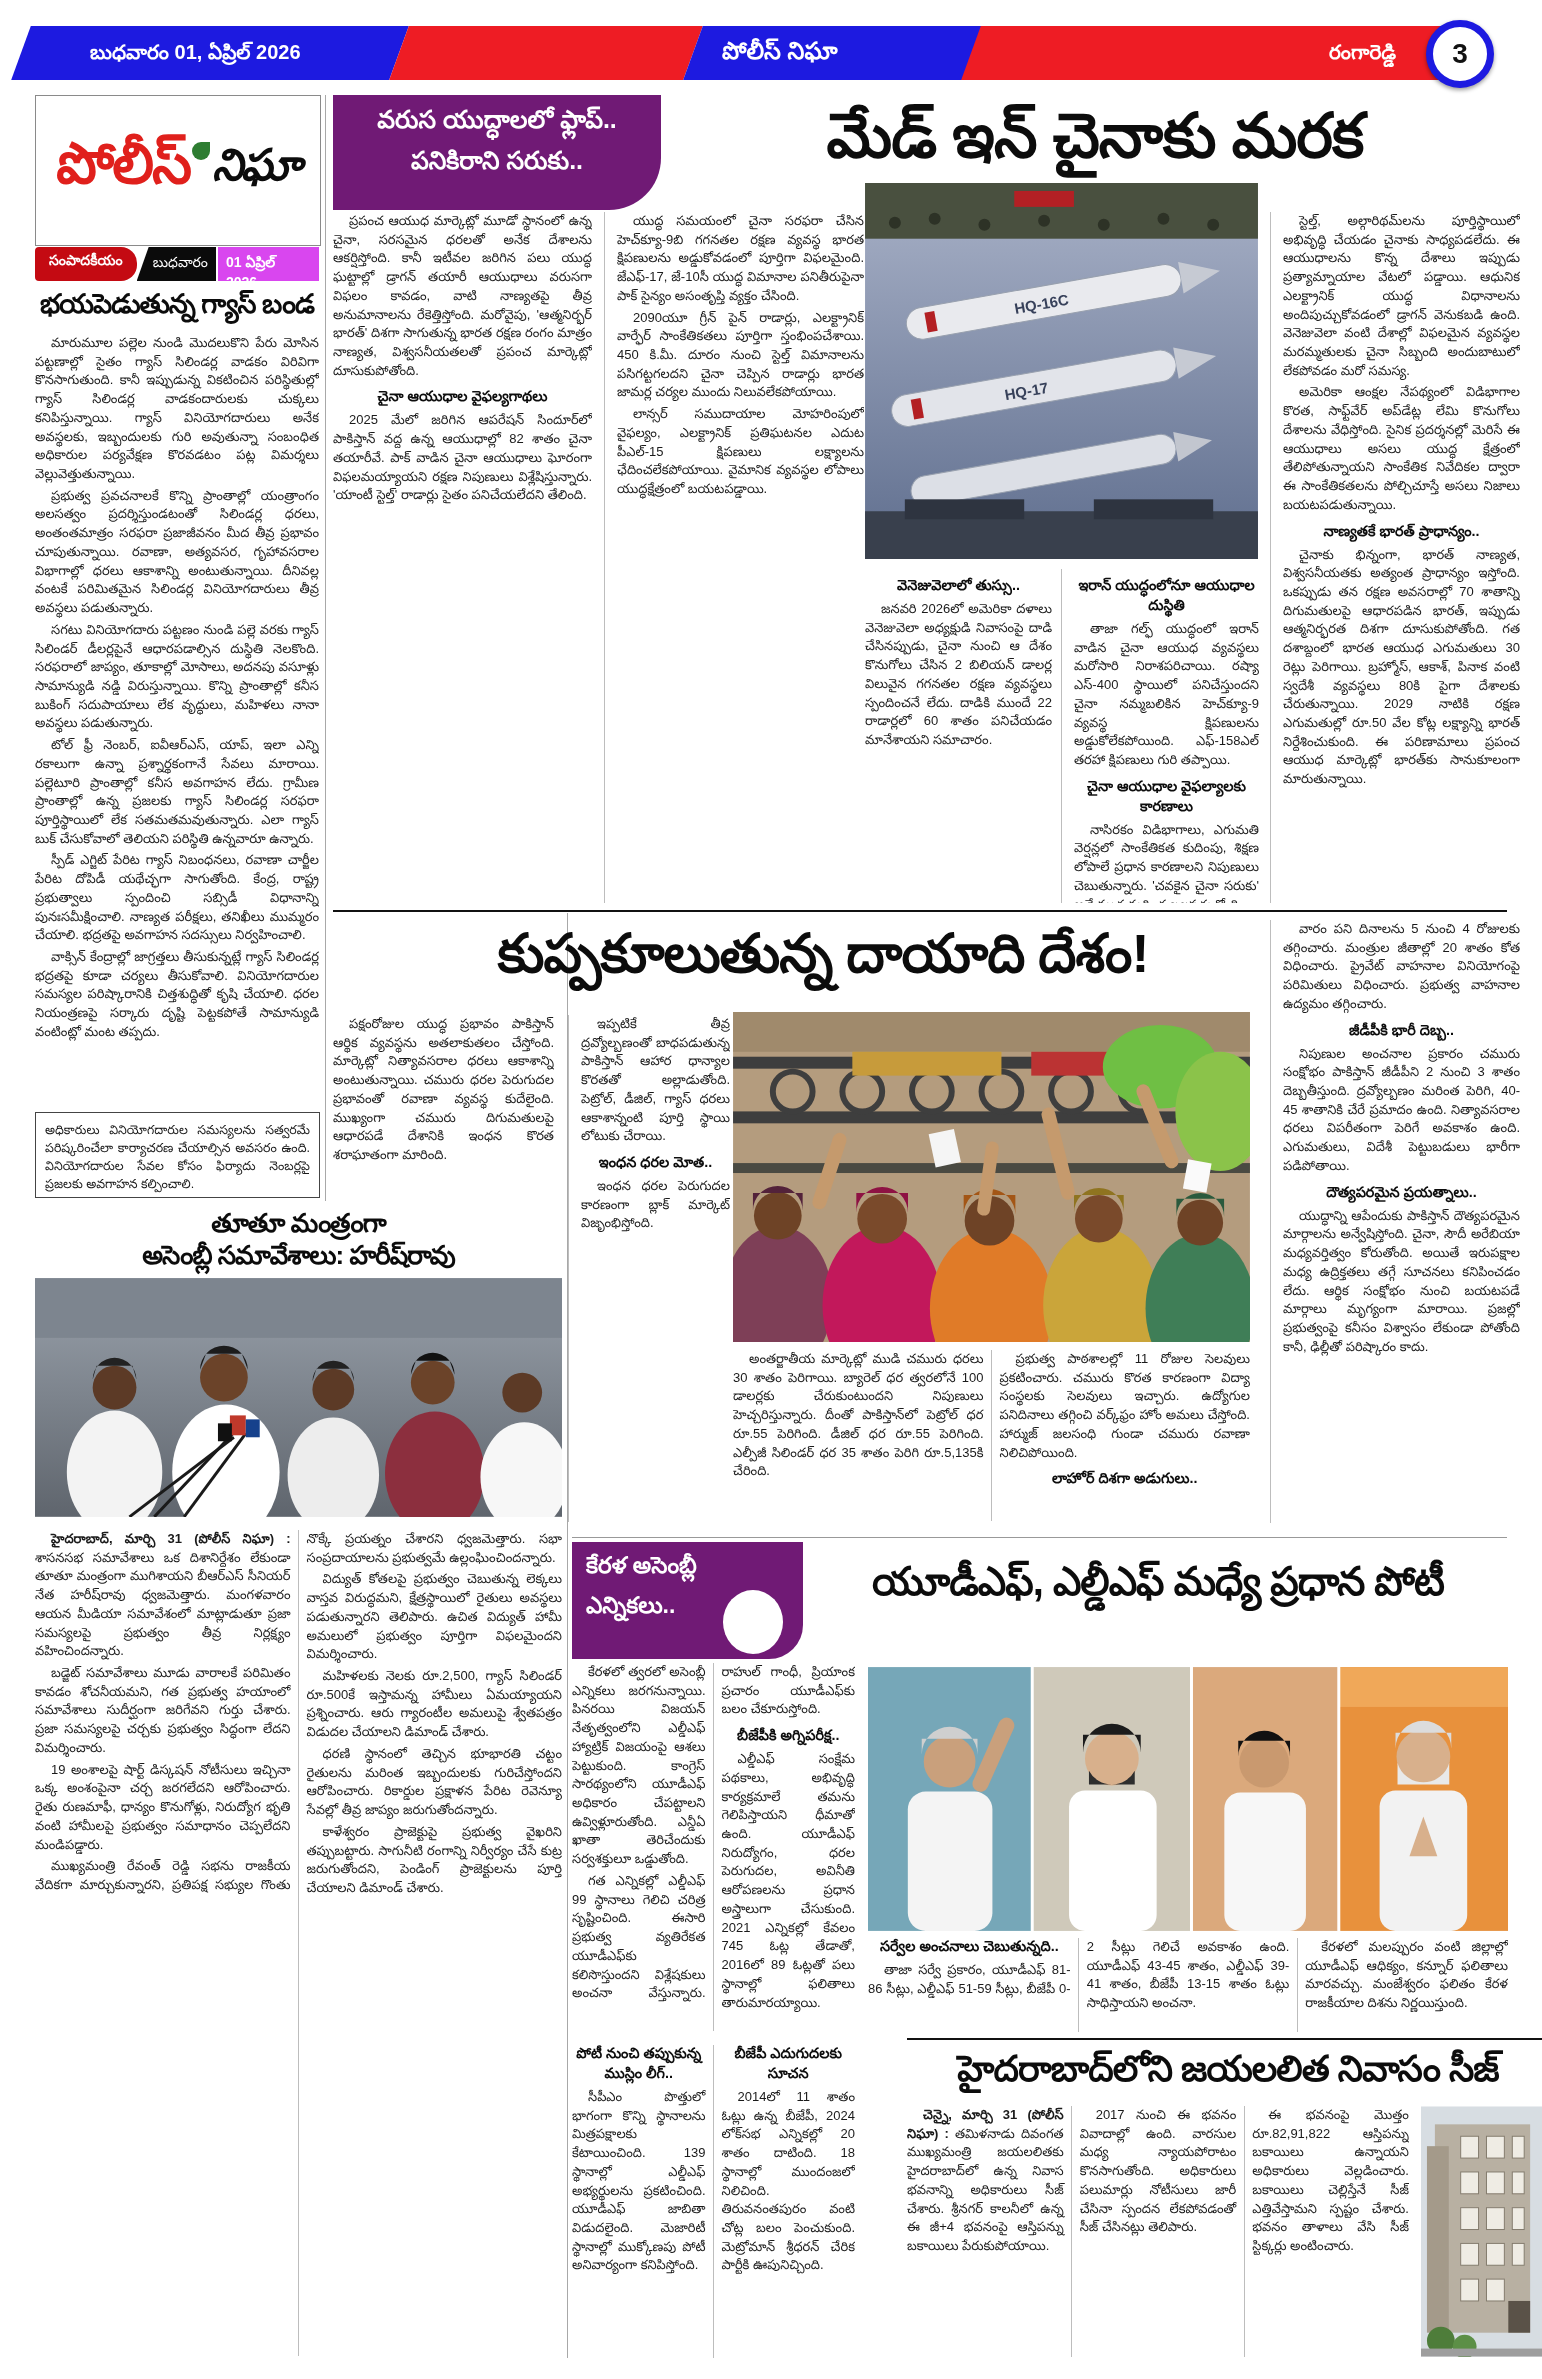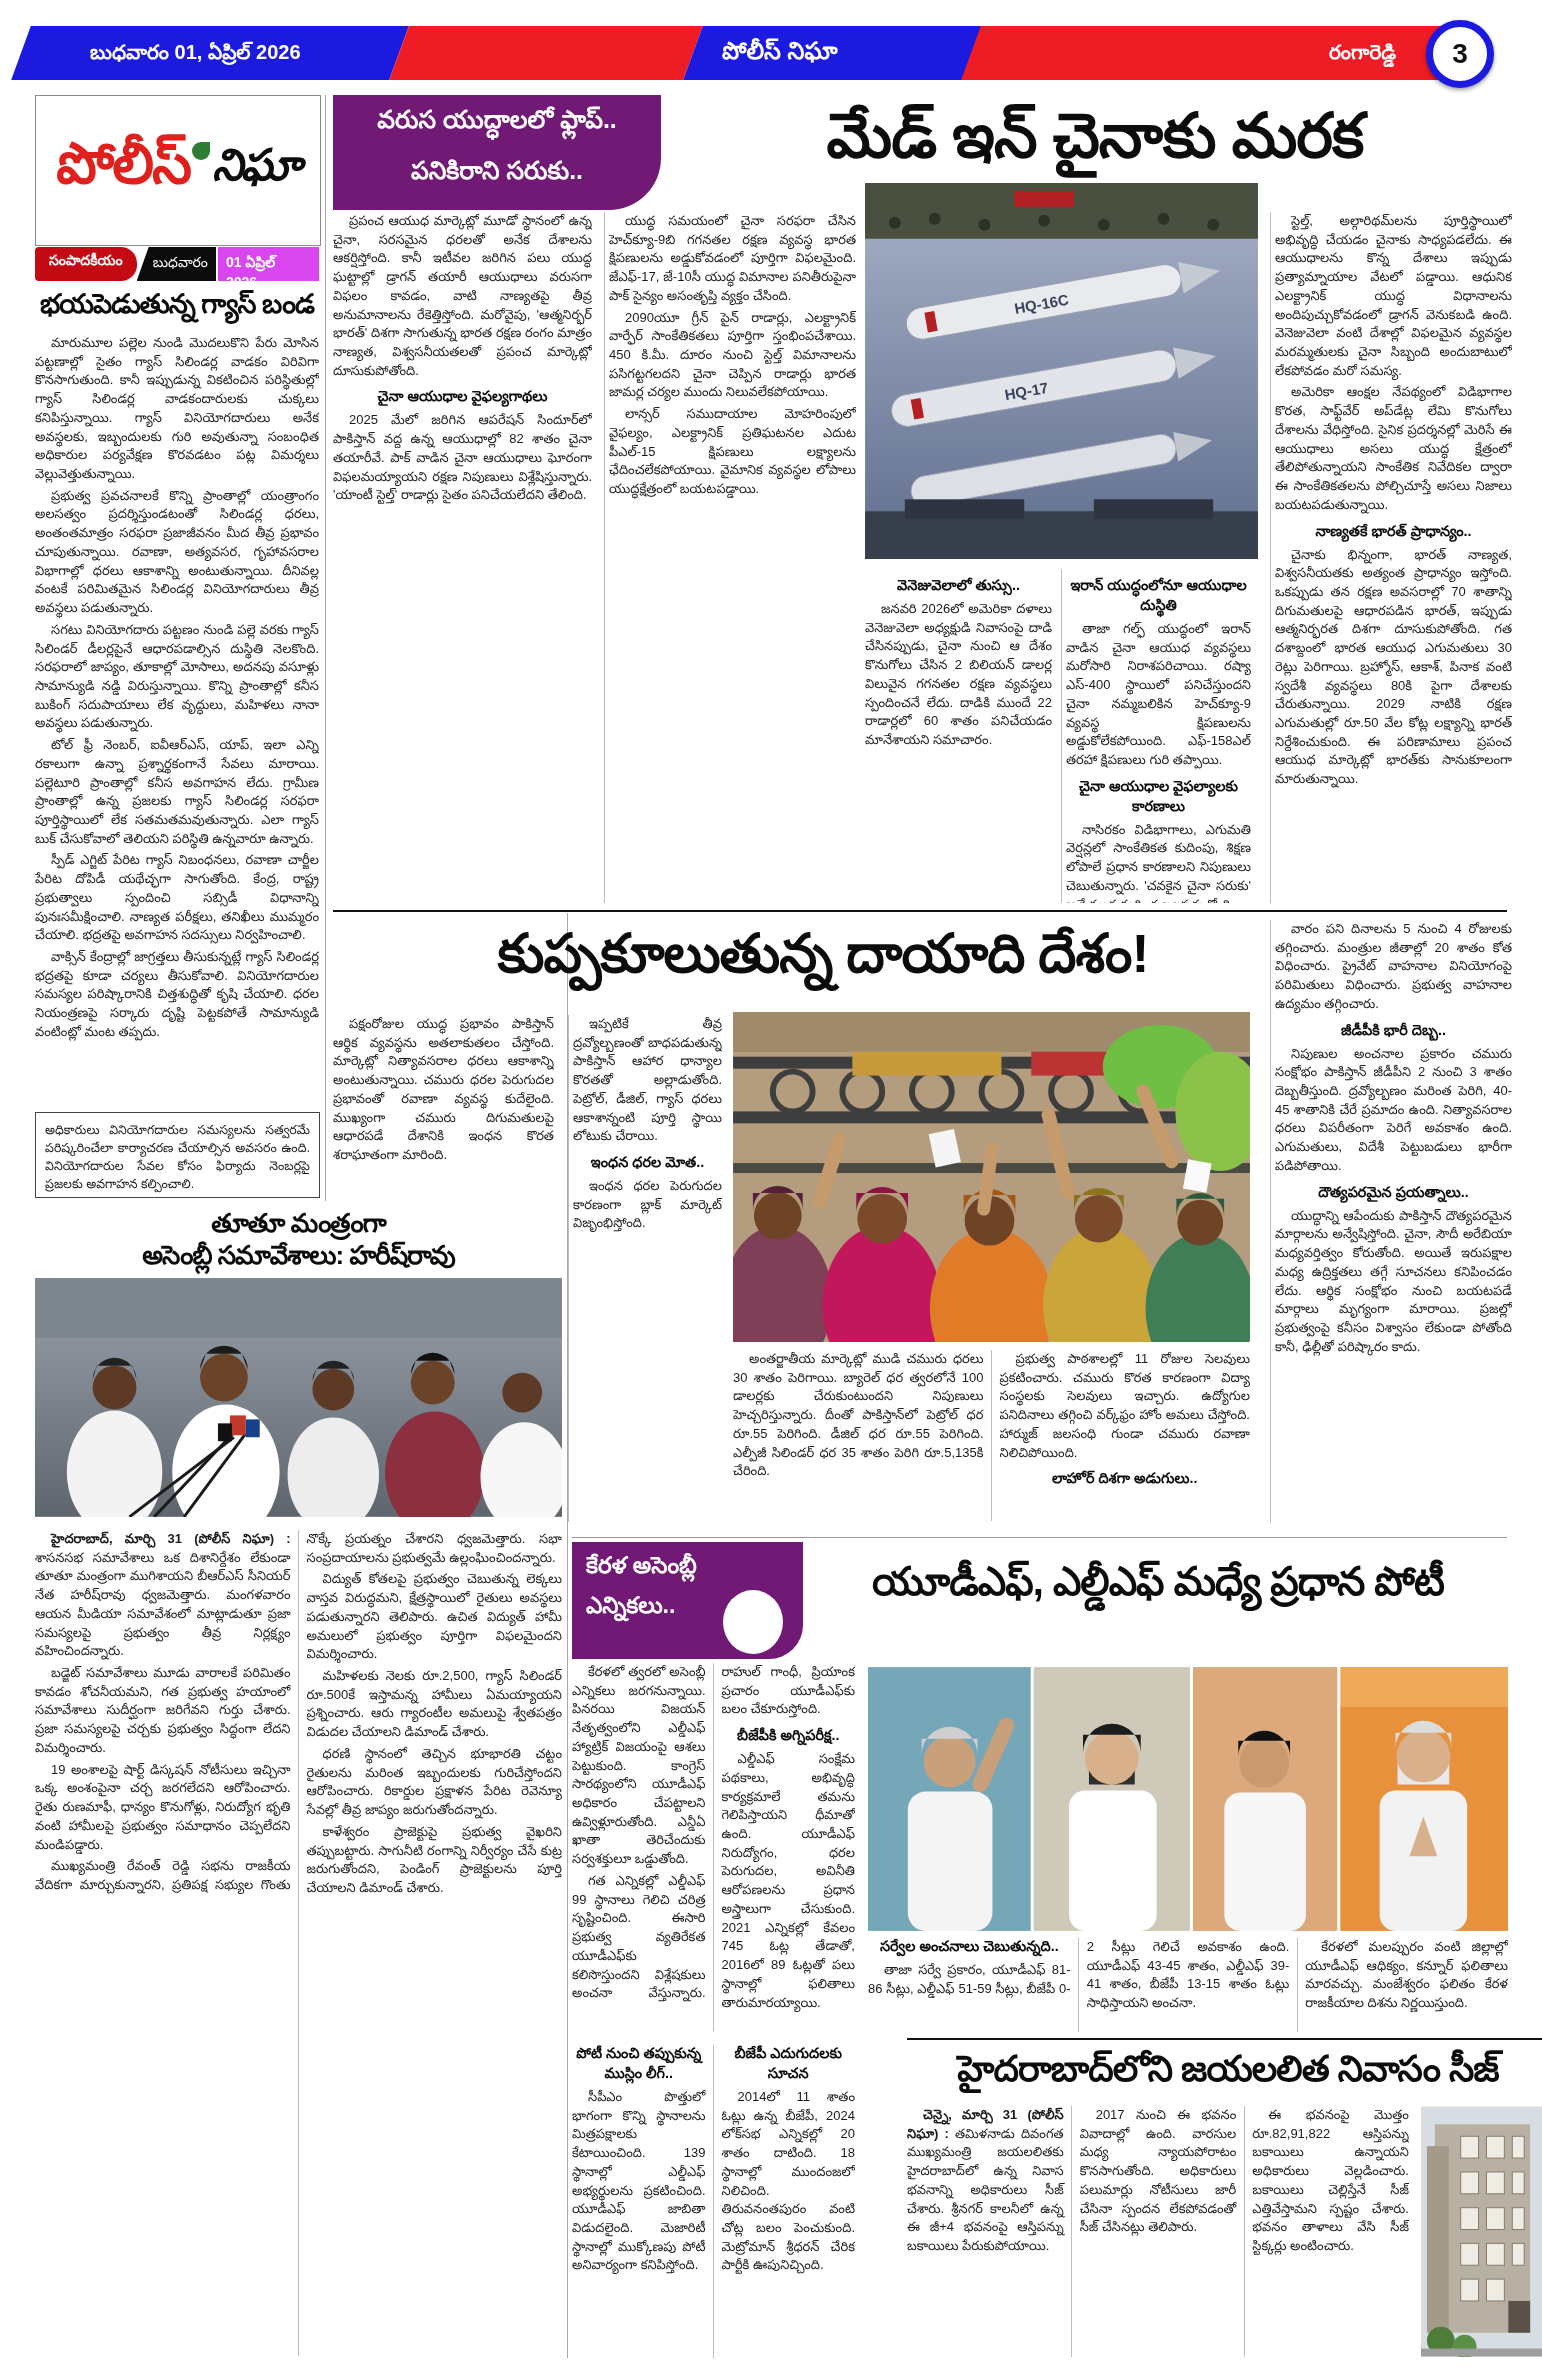--- a/index.html
+++ b/index.html
@@ -3,21 +3,21 @@
 <meta charset="utf-8">
 <style>
   html,body{margin:0;padding:0;background:#e9e9e9;font-family:"Liberation Sans","DejaVu Sans",sans-serif;}
   .page{position:relative;width:1542px;height:2379px;background:#ffffff;margin:0 auto;overflow:hidden;}
   .abs{position:absolute;}
   .clip{overflow:hidden;}
   .para{font-size:13px;line-height:1.44;text-align:justify;margin:0 0 3px 0;text-indent:16px;color:#1a1a1a;}
   .sub{font-weight:bold;text-align:center;font-size:14.4px;margin:8px 0 3px 0;text-indent:0;color:#0d0d0d;}
   .cols2{column-count:2;column-gap:16px;column-rule:1px solid #bdbdbd;}
   .cols3{column-count:3;column-gap:16px;column-rule:1px solid #bdbdbd;}
-  .vl{border-left:1px solid #bdbdbd;padding-left:4px;}
+  .vl{border-left:1px solid #bdbdbd;padding-left:12px;}
   .hl{font-weight:800;color:#0c0c0c;letter-spacing:-1px;}
   .center{text-align:center;}
   .seg{position:absolute;top:0;height:54px;transform:skewX(-20deg);}
   .bartext{position:absolute;color:#fff;font-weight:bold;z-index:3;}
   .kicker{background:#701a75;color:#fff;font-weight:bold;}
   .photo{display:block;}
   .vr{background:#a8a8a8;width:1px;}
   .notebox{border:1.5px solid #444;padding:8px 9px;font-size:12.5px;line-height:1.45;text-align:justify;color:#1a1a1a;}
   .dl{font-weight:bold;}
 </style>
@@ -110,21 +110,21 @@
         <p class="para">విద్యుత్ కోతలపై ప్రభుత్వం చెబుతున్న లెక్కలు వాస్తవ విరుద్ధమని, క్షేత్రస్థాయిలో రైతులు అవస్థలు పడుతున్నారని తెలిపారు. ఉచిత విద్యుత్ హామీ అమలులో ప్రభుత్వం పూర్తిగా విఫలమైందని విమర్శించారు.</p>
         <p class="para">మహిళలకు నెలకు రూ.2,500, గ్యాస్ సిలిండర్ రూ.500కే ఇస్తామన్న హామీలు ఏమయ్యాయని ప్రశ్నించారు. ఆరు గ్యారంటీల అమలుపై శ్వేతపత్రం విడుదల చేయాలని డిమాండ్ చేశారు.</p>
         <p class="para">ధరణి స్థానంలో తెచ్చిన భూభారతి చట్టం రైతులను మరింత ఇబ్బందులకు గురిచేస్తోందని ఆరోపించారు. రికార్డుల ప్రక్షాళన పేరిట రెవెన్యూ సేవల్లో తీవ్ర జాప్యం జరుగుతోందన్నారు.</p>
         <p class="para">కాళేశ్వరం ప్రాజెక్టుపై ప్రభుత్వ వైఖరిని తప్పుబట్టారు. సాగునీటి రంగాన్ని నిర్వీర్యం చేసే కుట్ర జరుగుతోందని, పెండింగ్ ప్రాజెక్టులను పూర్తి చేయాలని డిమాండ్ చేశారు.</p>
       </div>
   </div>
 
   <div class="abs" style="left:333px;top:95px;width:1174px;height:808px;">
     <div class="abs kicker" style="left:0;top:0;width:328px;height:105px;border-radius:0 0 52px 0;padding:10px 0 0 0;text-align:center;">
       <div style="font-size:25px;">వరుస యుద్ధాలలో ఫ్లాప్..</div>
-      <div style="font-size:25px;margin-top:16px;">పనికిరాని సరుకు..</div>
+      <div style="font-size:25px;margin-top:6px;">పనికిరాని సరుకు..</div>
     </div>
     <div class="abs hl" style="left:350px;top:10px;width:824px;font-size:62px;line-height:1.0;text-align:center;">మేడ్ ఇన్ చైనాకు మరక</div>
 
     <div class="abs clip" style="left:0;top:117px;width:259px;height:691px;">
       <p class="para">ప్రపంచ ఆయుధ మార్కెట్లో మూడో స్థానంలో ఉన్న చైనా, సరసమైన ధరలతో అనేక దేశాలను ఆకర్షిస్తోంది. కానీ ఇటీవల జరిగిన పలు యుద్ధ ఘట్టాల్లో డ్రాగన్ తయారీ ఆయుధాలు వరుసగా విఫలం కావడం, వాటి నాణ్యతపై తీవ్ర అనుమానాలను రేకెత్తిస్తోంది. మరోవైపు, 'ఆత్మనిర్భర్ భారత్' దిశగా సాగుతున్న భారత రక్షణ రంగం మాత్రం నాణ్యత, విశ్వసనీయతలతో ప్రపంచ మార్కెట్లో దూసుకుపోతోంది.</p>
       <p class="sub">చైనా ఆయుధాల వైఫల్యగాథలు</p>
       <p class="para">2025 మేలో జరిగిన ఆపరేషన్ సిందూర్‌లో పాకిస్తాన్ వద్ద ఉన్న ఆయుధాల్లో 82 శాతం చైనా తయారీవే. పాక్ వాడిన చైనా ఆయుధాలు ఘోరంగా విఫలమయ్యాయని రక్షణ నిపుణులు విశ్లేషిస్తున్నారు. 'యాంటీ స్టెల్త్' రాడార్లు సైతం పనిచేయలేదని తేలింది.</p>
     </div>
     <div class="abs clip vl" style="left:271px;top:117px;width:247px;height:691px;">
       <div>

